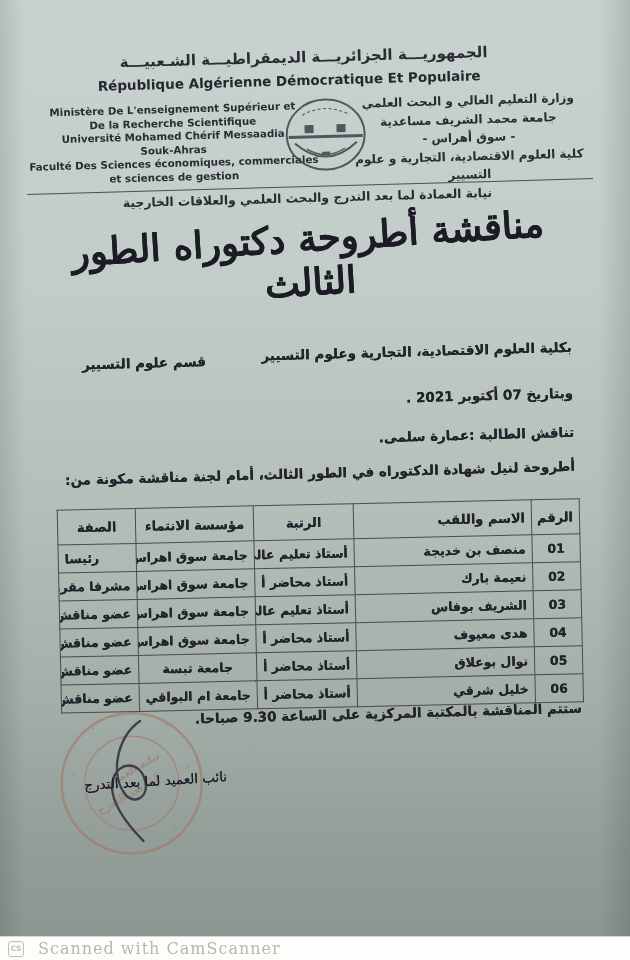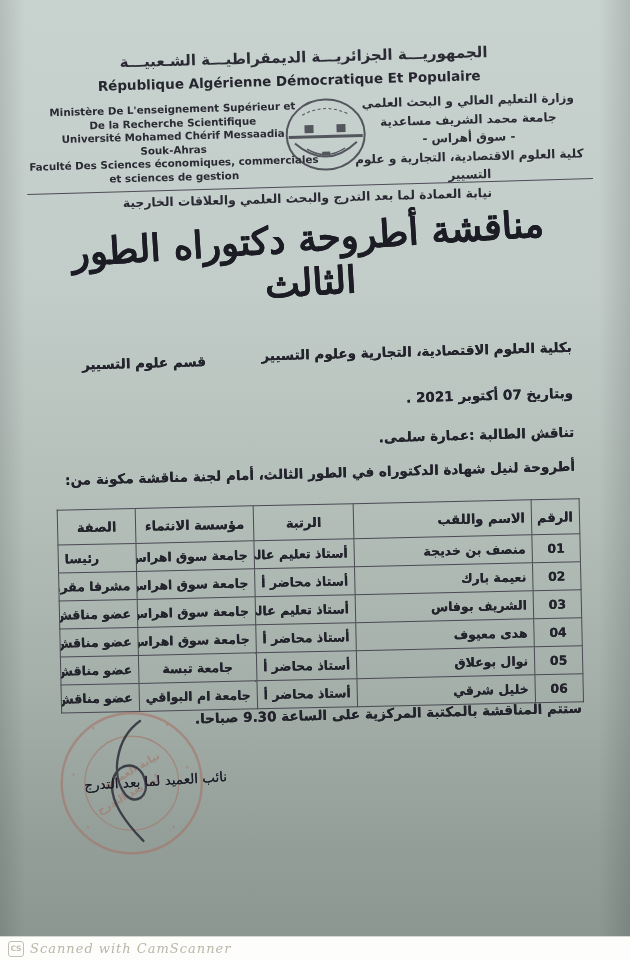--- a/index.html
+++ b/index.html
@@ -80,30 +80,30 @@
   .sig-title{
     left:36px;top:768px;width:222px;
     font-size:13.5px;color:#1d1d27;text-align:center;
     transform:rotate(-2deg);
     text-shadow:0 0 .6px #1d1d27;
   }
 
   .scan-strip{
     position:absolute;left:0;top:936px;width:630px;height:24px;
     background:#fdfdfc;border-top:1px solid #d8d8d2;
-    display:flex;align-items:center;gap:6px;padding-left:8px;box-sizing:border-box;
+    display:flex;align-items:center;gap:14px;padding-left:8px;box-sizing:border-box;
   }
   .cs-box{
     width:14px;height:14px;border:1.2px solid #c3beb2;border-radius:3px;
     color:#c3beb2;font-size:7.5px;font-weight:bold;
     display:flex;align-items:center;justify-content:center;
   }
   .cs-text{
-    font-family:"DejaVu Serif", serif;font-style:italic;
-    font-size:13px;color:#bcb6a8;letter-spacing:1px;
+    font-family:"DejaVu Serif", serif;
+    font-size:16px;color:#bcb6a8;letter-spacing:1px;
   }
 </style>
 </head>
 <body>
 
 <div class="photo">
   <div class="sheet">
 
     <div class="abs ar b center national-ar">الجمهوريـــة الجزائريـــة الديمقراطيـــة الشـعبيـــة</div>
     <div class="abs b center national-fr">République Algérienne  Démocratique Et Populaire</div>

